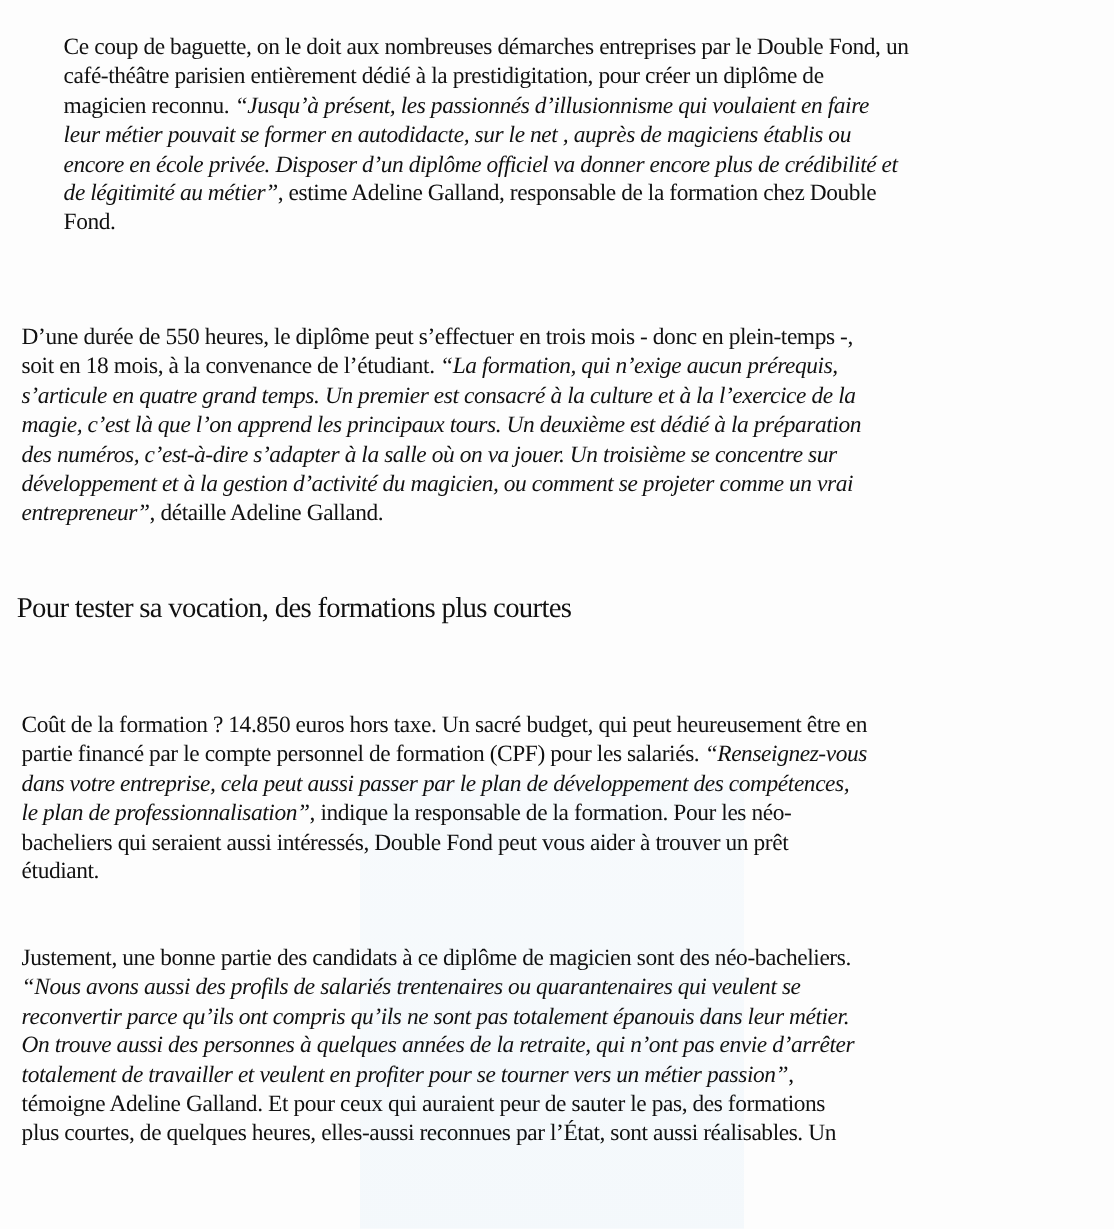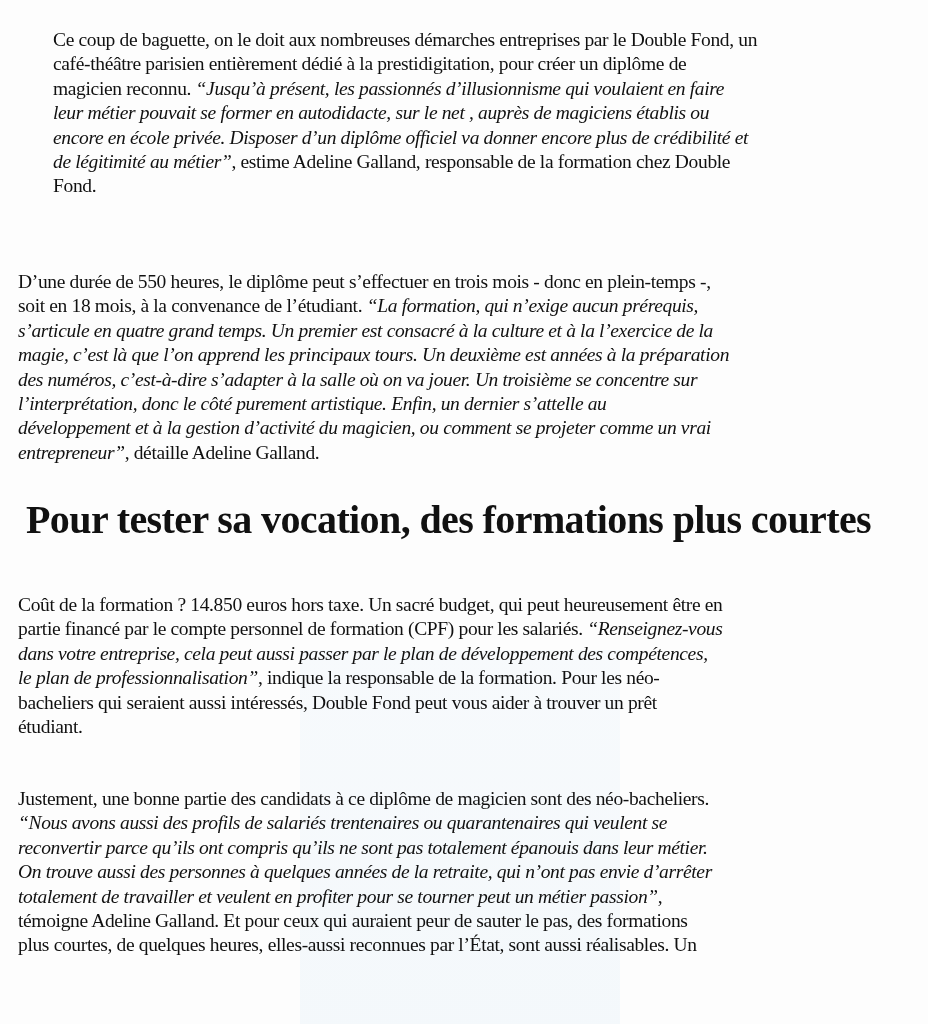--- a/index.html
+++ b/index.html
@@ -7,21 +7,21 @@
     width: 928px; height: 1024px; overflow: hidden;
     background: #fdfdfd;
     font-family: "Liberation Serif", "DejaVu Serif", serif;
     color: #111;
     position: relative;
   }
   .page { position: absolute; left: 0; top: 0; width: 928px; height: 1024px; }
   .para { position: absolute; left: 18px; font-size: 19.5px; line-height: 24.4px; letter-spacing: -0.35px; }
   .para .ln { display: block; white-space: nowrap; }
   .para i { font-style: italic; }
-  .heading { position: absolute; left: 14px; top: 490px; font-size: 40px; line-height: 35px; font-weight: bold; letter-spacing: -0.6px; margin: 12px; }
+  .heading { position: absolute; left: 14px; top: 490px; font-size: 24px; line-height: 35px; font-weight: normal; letter-spacing: -0.6px; margin: 0; }
   .heading .ln { display: block; white-space: nowrap; }
   .ghost-block { position: absolute; left: 300px; top: 650px; width: 320px; height: 374px; background: linear-gradient(#f3f8fc, #eef5fa); opacity: 0.6; }
 </style>
 </head>
 <body>
 
 <div class="page">
   <div class="ghost-block"></div>
 
   <div class="para" style="top:28px;margin-left:35px;">
@@ -30,23 +30,22 @@
       <span class="ln"><span>magicien reconnu. </span><i>“Jusqu’à présent, les passionnés d’illusionnisme qui voulaient en faire</i></span>
       <span class="ln"><i>leur métier pouvait se former en autodidacte, sur le net , auprès de magiciens établis ou</i></span>
       <span class="ln"><i>encore en école privée. Disposer d’un diplôme officiel va donner encore plus de crédibilité et</i></span>
       <span class="ln"><i>de légitimité au métier”</i><span>, estime Adeline Galland, responsable de la formation chez Double</span></span>
       <span class="ln"><span>Fond.</span></span>
     </div>
   <div class="para" style="top:242px;margin-top:28px;">
       <span class="ln"><span>D’une durée de 550 heures, le diplôme peut s’effectuer en trois mois - donc en plein-temps -,</span></span>
       <span class="ln"><span>soit en 18 mois, à la convenance de l’étudiant. </span><i>“La formation, qui n’exige aucun prérequis,</i></span>
       <span class="ln"><i>s’articule en quatre grand temps. Un premier est consacré à la culture et à la l’exercice de la</i></span>
-      <span class="ln"><i>magie, c’est là que l’on apprend les principaux tours. Un deuxième est années à la préparation</i></span>
+      <span class="ln"><i>magie, c’est là que l’on apprend les principaux tours. Un deuxième est dédié à la préparation</i></span>
       <span class="ln"><i>des numéros, c’est-à-dire s’adapter à la salle où on va jouer. Un troisième se concentre sur</i></span>
-      <span class="ln"><i>l’interprétation, donc le côté purement artistique. Enfin, un dernier s’attelle au</i></span>
       <span class="ln"><i>développement et à la gestion d’activité du magicien, ou comment se projeter comme un vrai</i></span>
       <span class="ln"><i>entrepreneur”</i><span>, détaille Adeline Galland.</span></span>
     </div>
 
   <h2 class="heading">
     <span class="ln">Pour tester sa vocation, des formations plus courtes</span>
   </h2>
 
   <div class="para" style="top:593px;">
       <span class="ln"><span>Coût de la formation ? 14.850 euros hors taxe. Un sacré budget, qui peut heureusement être en</span></span>
@@ -54,17 +53,17 @@
       <span class="ln"><i>dans votre entreprise, cela peut aussi passer par le plan de développement des compétences,</i></span>
       <span class="ln"><i>le plan de professionnalisation”</i><span>, indique la responsable de la formation. Pour les néo-</span></span>
       <span class="ln"><span>bacheliers qui seraient aussi intéressés, Double Fond peut vous aider à trouver un prêt</span></span>
       <span class="ln"><span>étudiant.</span></span>
     </div>
   <div class="para" style="top:787px;font-family:Liberation Serif, serif;">
       <span class="ln"><span>Justement, une bonne partie des candidats à ce diplôme de magicien sont des néo-bacheliers.</span></span>
       <span class="ln"><i>“Nous avons aussi des profils de salariés trentenaires ou quarantenaires qui veulent se</i></span>
       <span class="ln"><i>reconvertir parce qu’ils ont compris qu’ils ne sont pas totalement épanouis dans leur métier.</i></span>
       <span class="ln"><i>On trouve aussi des personnes à quelques années de la retraite, qui n’ont pas envie d’arrêter</i></span>
-      <span class="ln"><i>totalement de travailler et veulent en profiter pour se tourner peut un métier passion”</i><span>,</span></span>
+      <span class="ln"><i>totalement de travailler et veulent en profiter pour se tourner vers un métier passion”</i><span>,</span></span>
       <span class="ln"><span>témoigne Adeline Galland. Et pour ceux qui auraient peur de sauter le pas, des formations</span></span>
       <span class="ln"><span>plus courtes, de quelques heures, elles-aussi reconnues par l’État, sont aussi réalisables. Un</span></span>
     </div>
 </div>
 
 </body></html>

